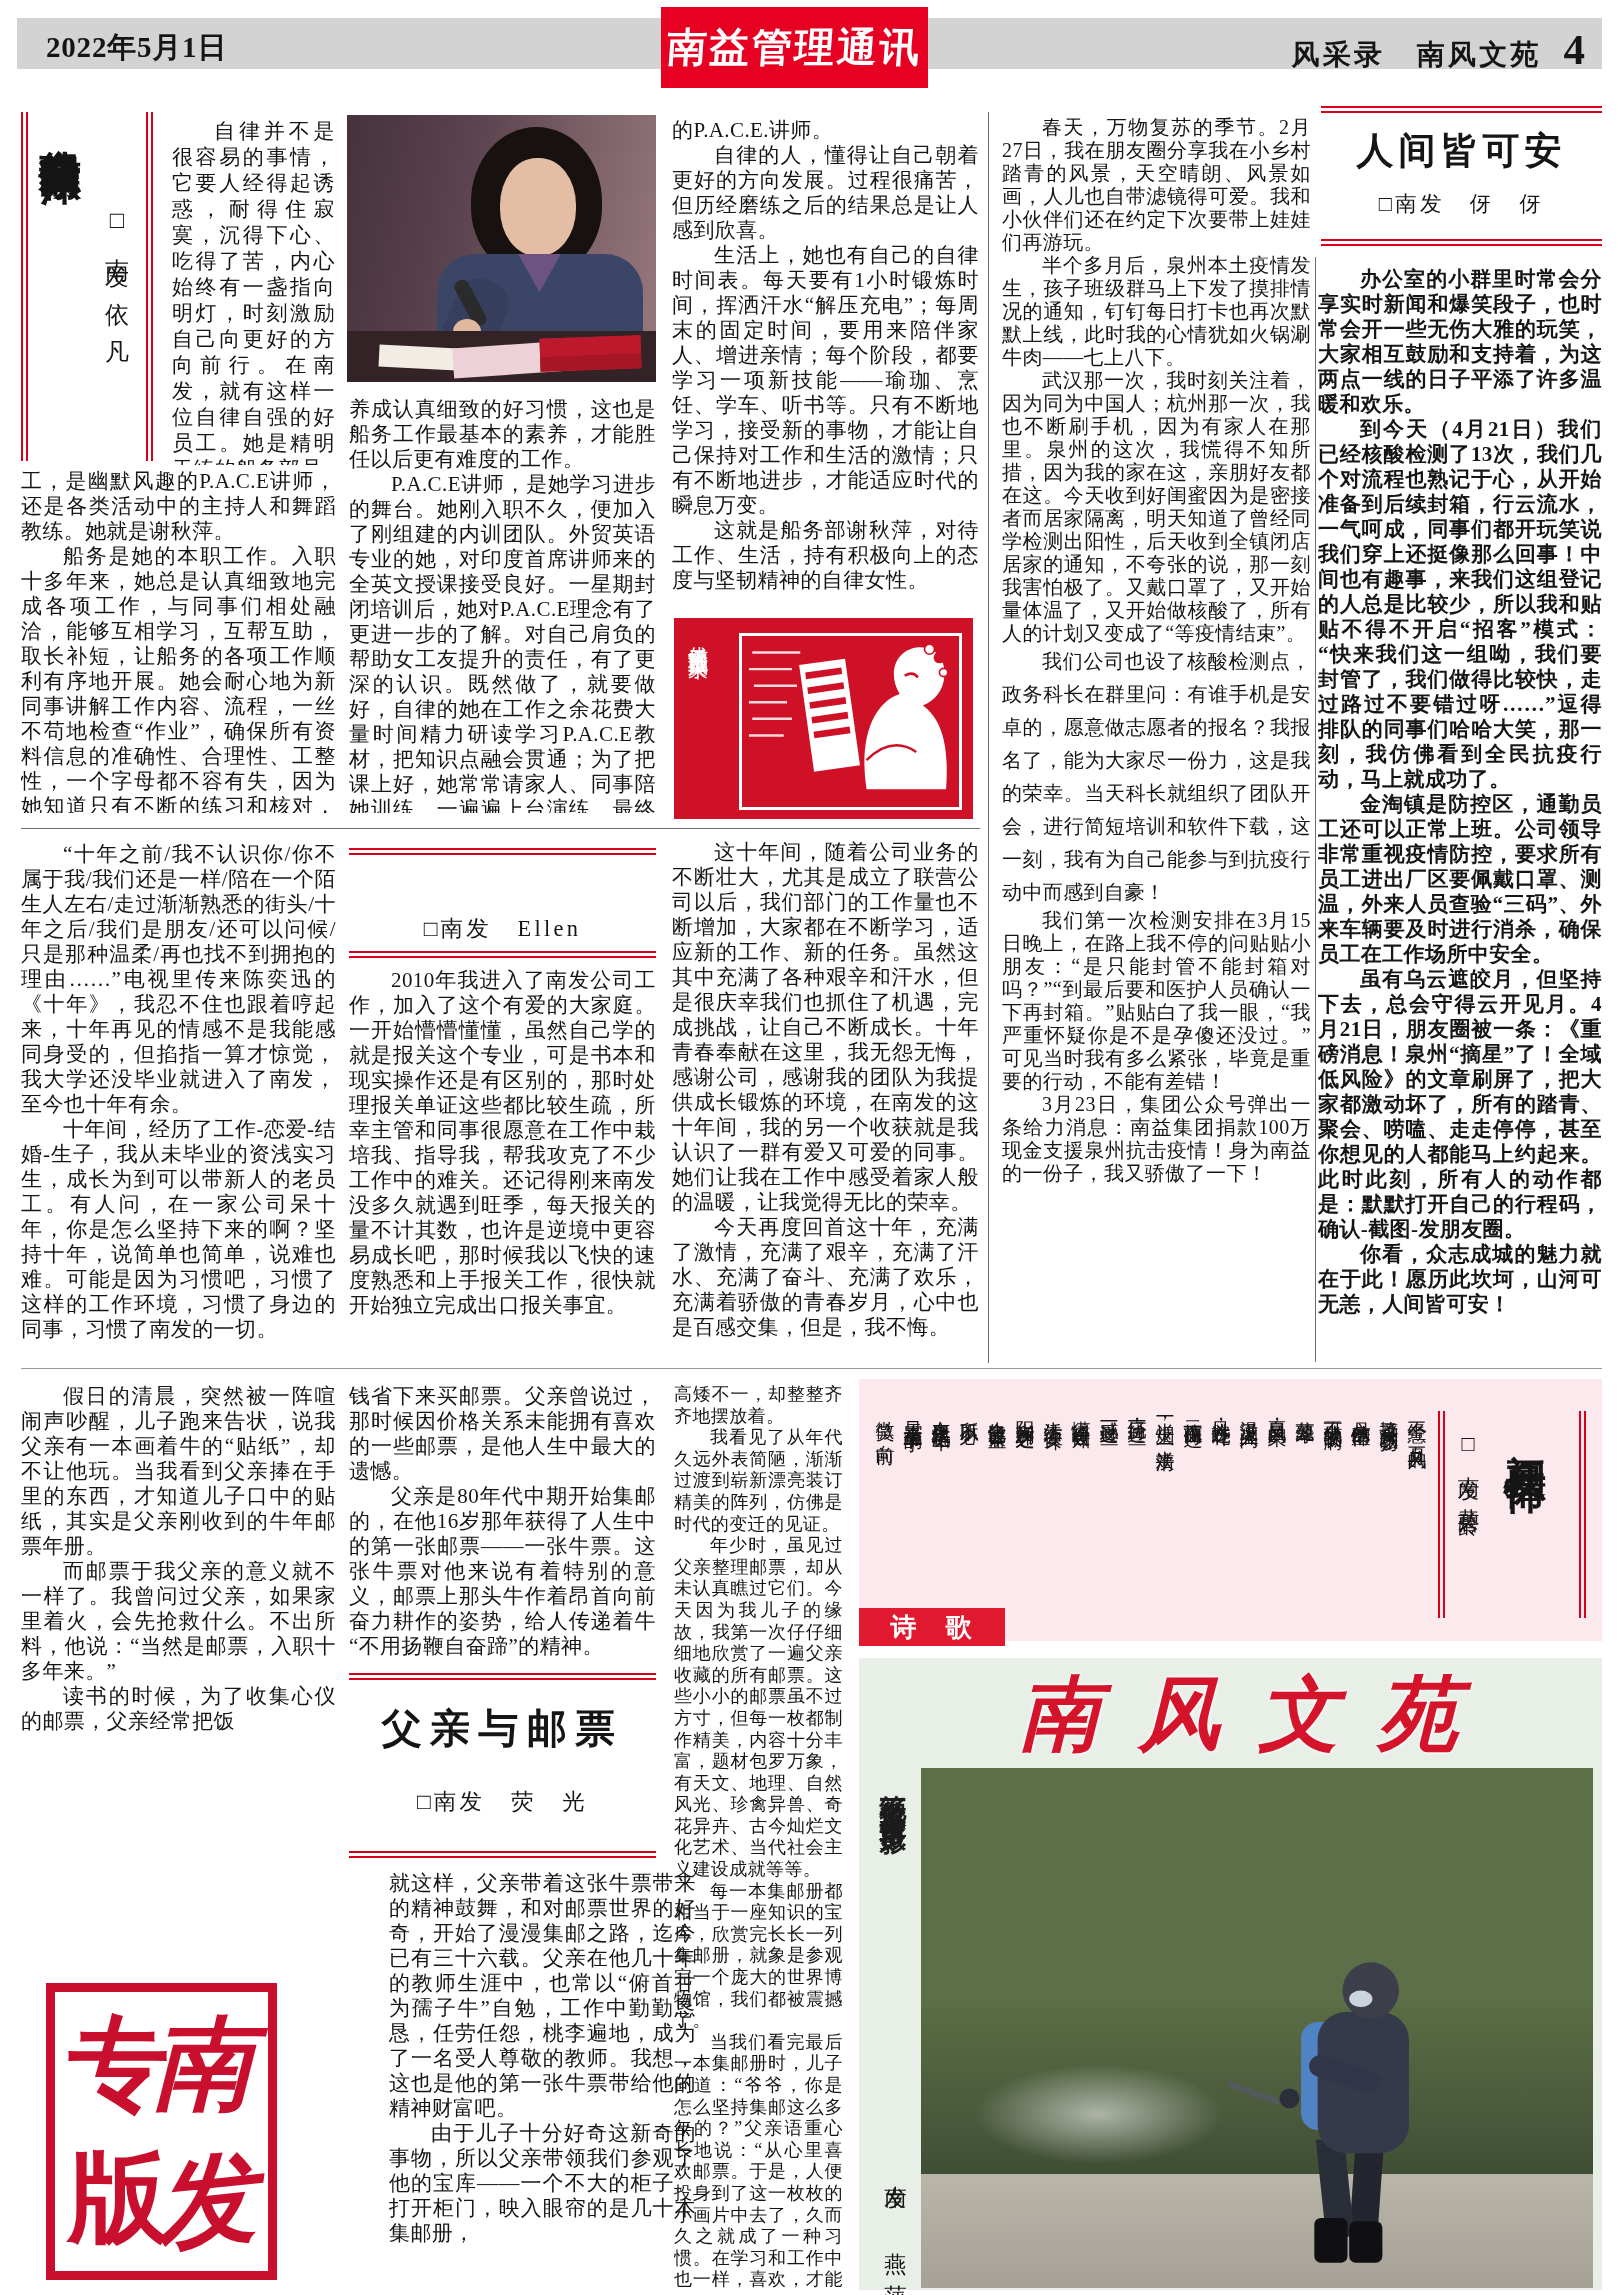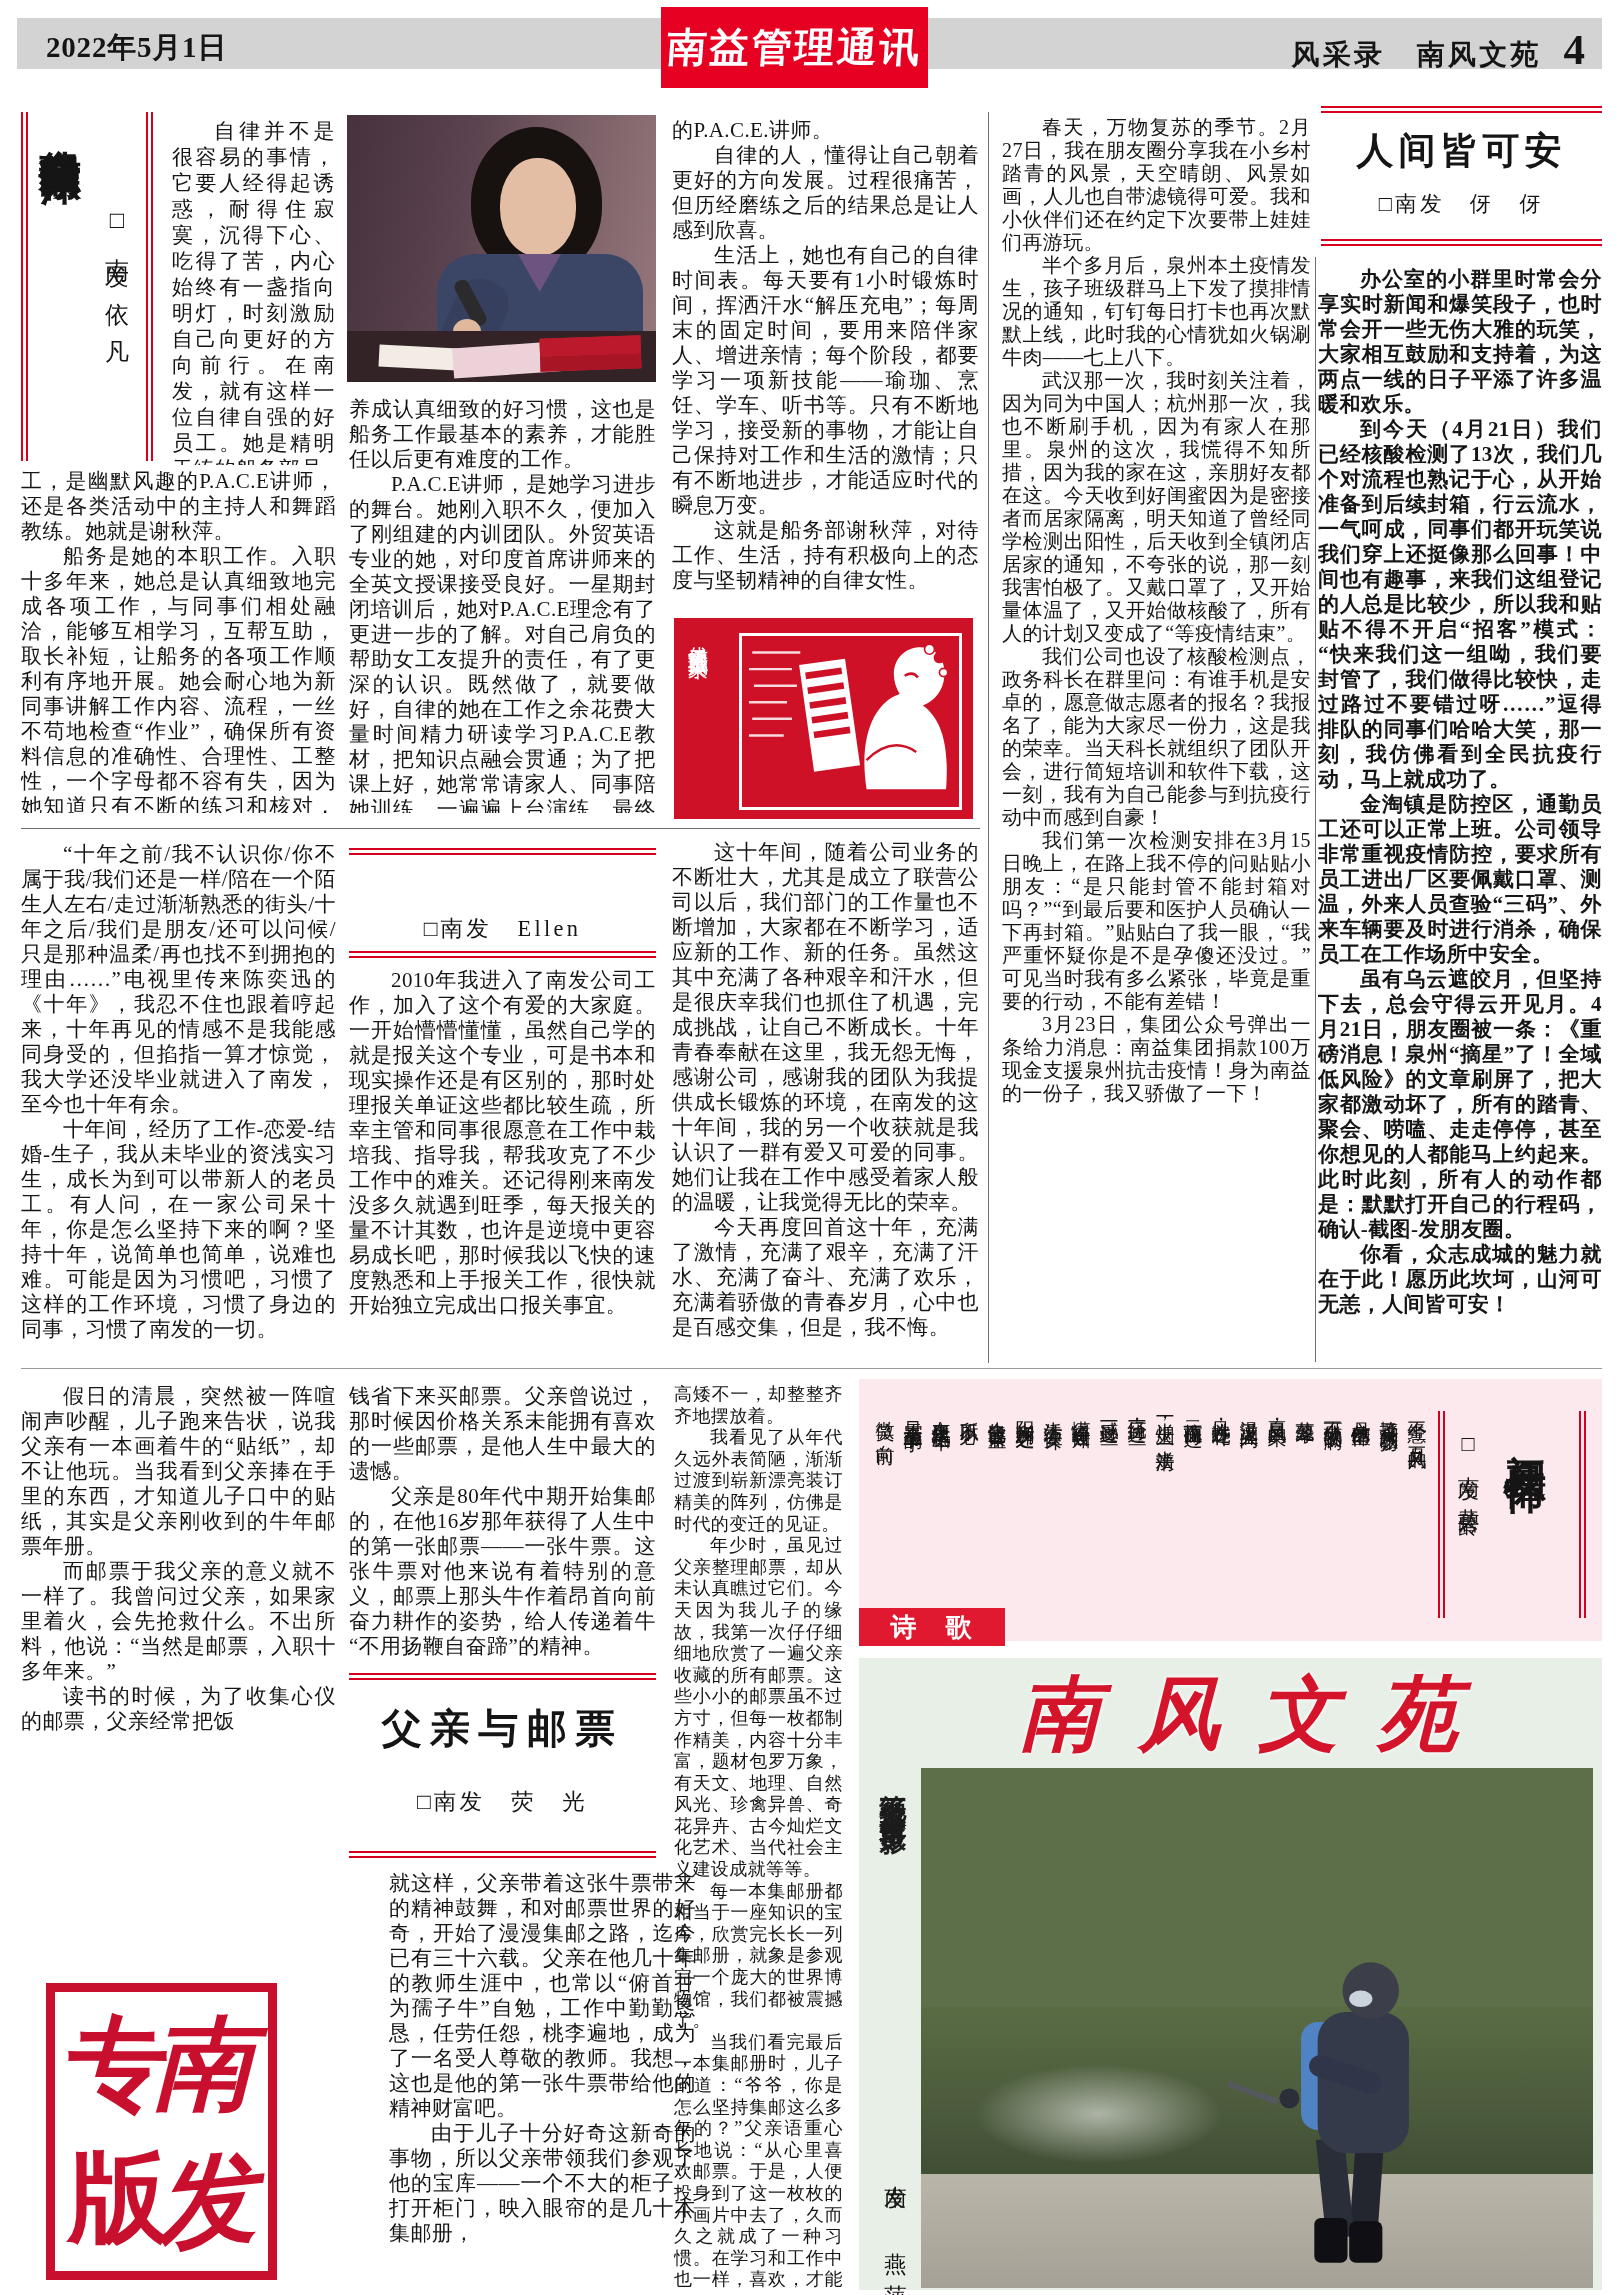--- a/index.html
+++ b/index.html
@@ -191,21 +191,21 @@
   </div>
   <div class="col" style="left:672px;top:840px;width:307px;height:524px;">
     <p class="para ind">这十年间，随着公司业务的不断壮大，尤其是成立了联营公司以后，我们部门的工作量也不断增加，大家都在不断学习，适应新的工作、新的任务。虽然这其中充满了各种艰辛和汗水，但是很庆幸我们也抓住了机遇，完成挑战，让自己不断成长。十年青春奉献在这里，我无怨无悔，感谢公司，感谢我的团队为我提供成长锻炼的环境，在南发的这十年间，我的另一个收获就是我认识了一群有爱又可爱的同事。她们让我在工作中感受着家人般的温暖，让我觉得无比的荣幸。</p>
     <p class="para ind">今天再度回首这十年，充满了激情，充满了艰辛，充满了汗水、充满了奋斗、充满了欢乐，充满着骄傲的青春岁月，心中也是百感交集，但是，我不悔。</p>
   </div>
 
   <div class="col" style="left:1002px;top:116px;width:309px;height:1247px;">
     <p class="para ind" style="font-size:20px;line-height:23px;">春天，万物复苏的季节。2月27日，我在朋友圈分享我在小乡村踏青的风景，天空晴朗、风景如画，人儿也自带滤镜得可爱。我和小伙伴们还在约定下次要带上娃娃们再游玩。</p>
     <p class="para ind" style="font-size:20px;line-height:23px;">半个多月后，泉州本土疫情发生，孩子班级群马上下发了摸排情况的通知，钉钉每日打卡也再次默默上线，此时我的心情犹如火锅涮牛肉——七上八下。</p>
     <p class="para ind" style="font-size:20px;line-height:23px;">武汉那一次，我时刻关注着，因为同为中国人；杭州那一次，我也不断刷手机，因为有家人在那里。泉州的这次，我慌得不知所措，因为我的家在这，亲朋好友都在这。今天收到好闺蜜因为是密接者而居家隔离，明天知道了曾经同学检测出阳性，后天收到全镇闭店居家的通知，不夸张的说，那一刻我害怕极了。又戴口罩了，又开始量体温了，又开始做核酸了，所有人的计划又变成了“等疫情结束”。</p>
-    <p class="para ind" style="font-size:20px;line-height:23px;">我们公司也设了核酸检测点，政务科长在群里问：有谁手机是安卓的，愿意做志愿者的报名？我报名了，能为大家尽一份力，这是我的荣幸。当天科长就组织了团队开会，进行简短培训和软件下载，这一刻，我有为自己能参与到抗疫行动中而感到自豪！</p>
+    <p class="para ind" style="font-size:20px;line-height:33px;">我们公司也设了核酸检测点，政务科长在群里问：有谁手机是安卓的，愿意做志愿者的报名？我报名了，能为大家尽一份力，这是我的荣幸。当天科长就组织了团队开会，进行简短培训和软件下载，这一刻，我有为自己能参与到抗疫行动中而感到自豪！</p>
     <p class="para ind" style="font-size:20px;line-height:23px;">我们第一次检测安排在3月15日晚上，在路上我不停的问贴贴小朋友：“是只能封管不能封箱对吗？”“到最后要和医护人员确认一下再封箱。”贴贴白了我一眼，“我严重怀疑你是不是孕傻还没过。”可见当时我有多么紧张，毕竟是重要的行动，不能有差错！</p>
     <p class="para ind" style="font-size:20px;line-height:23px;">3月23日，集团公众号弹出一条给力消息：南益集团捐款100万现金支援泉州抗击疫情！身为南益的一份子，我又骄傲了一下！</p>
   </div>
   <div class="dhr" style="left:1321px;top:106px;width:281px;"></div>
   <div class="abs tblock-title a3-title">人间皆可安</div>
   <div class="abs a3-author">□南发　伢　伢</div>
   <div class="dhr" style="left:1321px;top:239px;width:281px;"></div>
   <div class="col" style="left:1318px;top:267px;width:284px;height:1095px;font-weight:bold;">
     <p class="para ind">办公室的小群里时常会分享实时新闻和爆笑段子，也时常会开一些无伤大雅的玩笑，大家相互鼓励和支持着，为这两点一线的日子平添了许多温暖和欢乐。</p>
     <p class="para ind">到今天（4月21日）我们已经核酸检测了13次，我们几个对流程也熟记于心，从开始准备到后续封箱，行云流水，一气呵成，同事们都开玩笑说我们穿上还挺像那么回事！中间也有趣事，来我们这组登记的人总是比较少，所以我和贴贴不得不开启“招客”模式：“快来我们这一组呦，我们要封管了，我们做得比较快，走过路过不要错过呀……”逗得排队的同事们哈哈大笑，那一刻，我仿佛看到全民抗疫行动，马上就成功了。</p>

